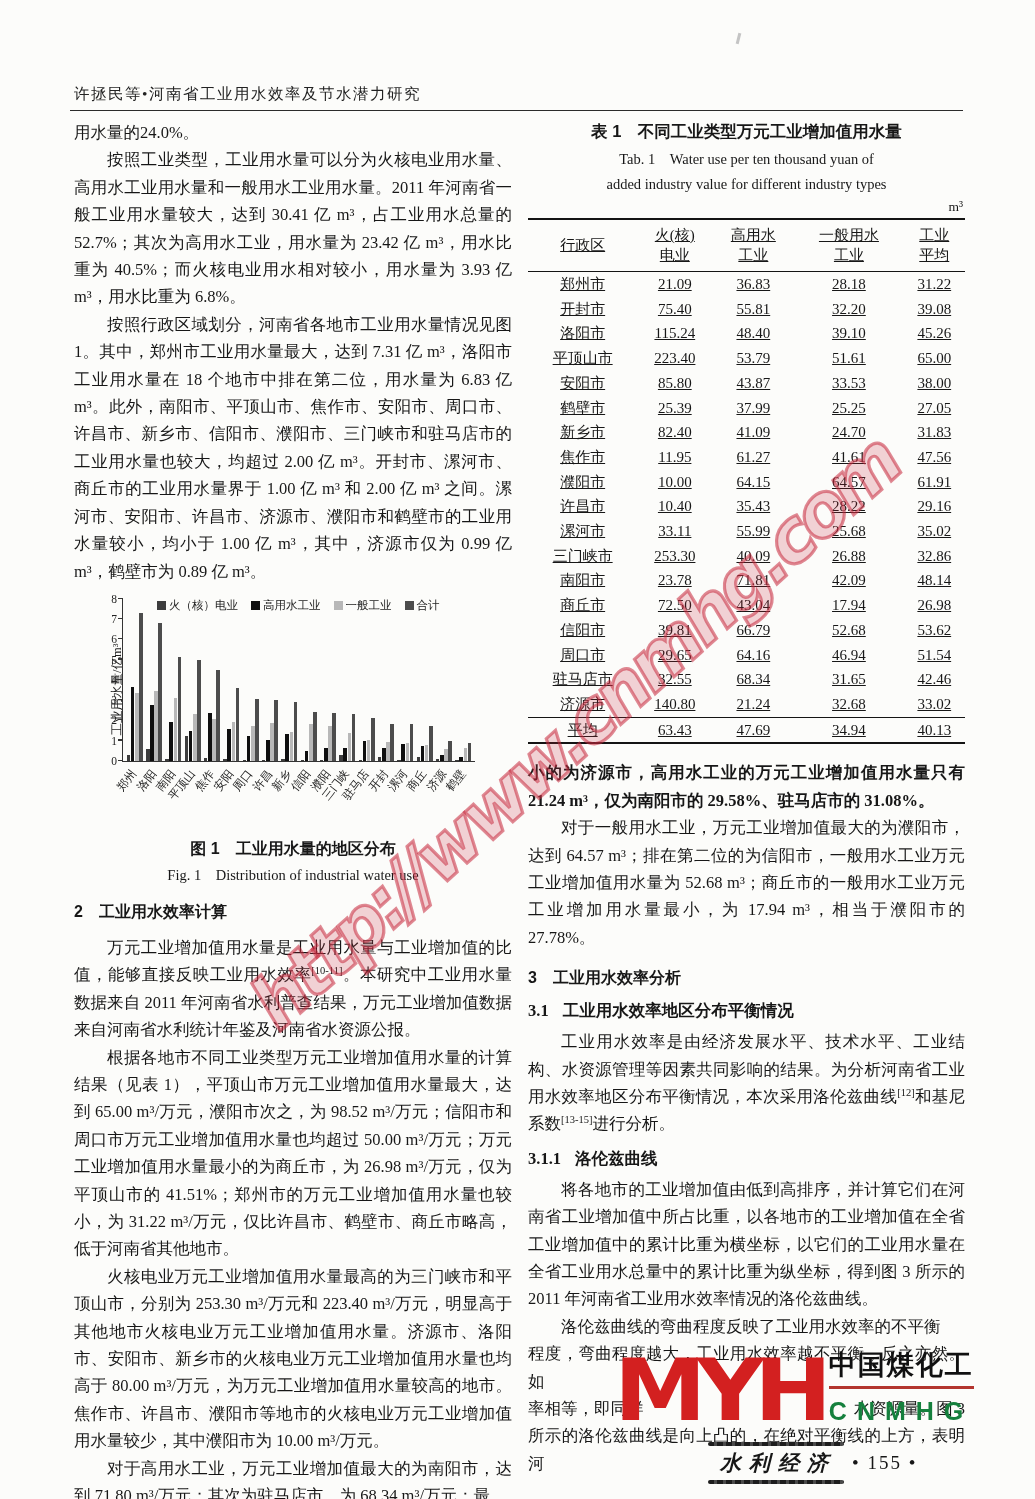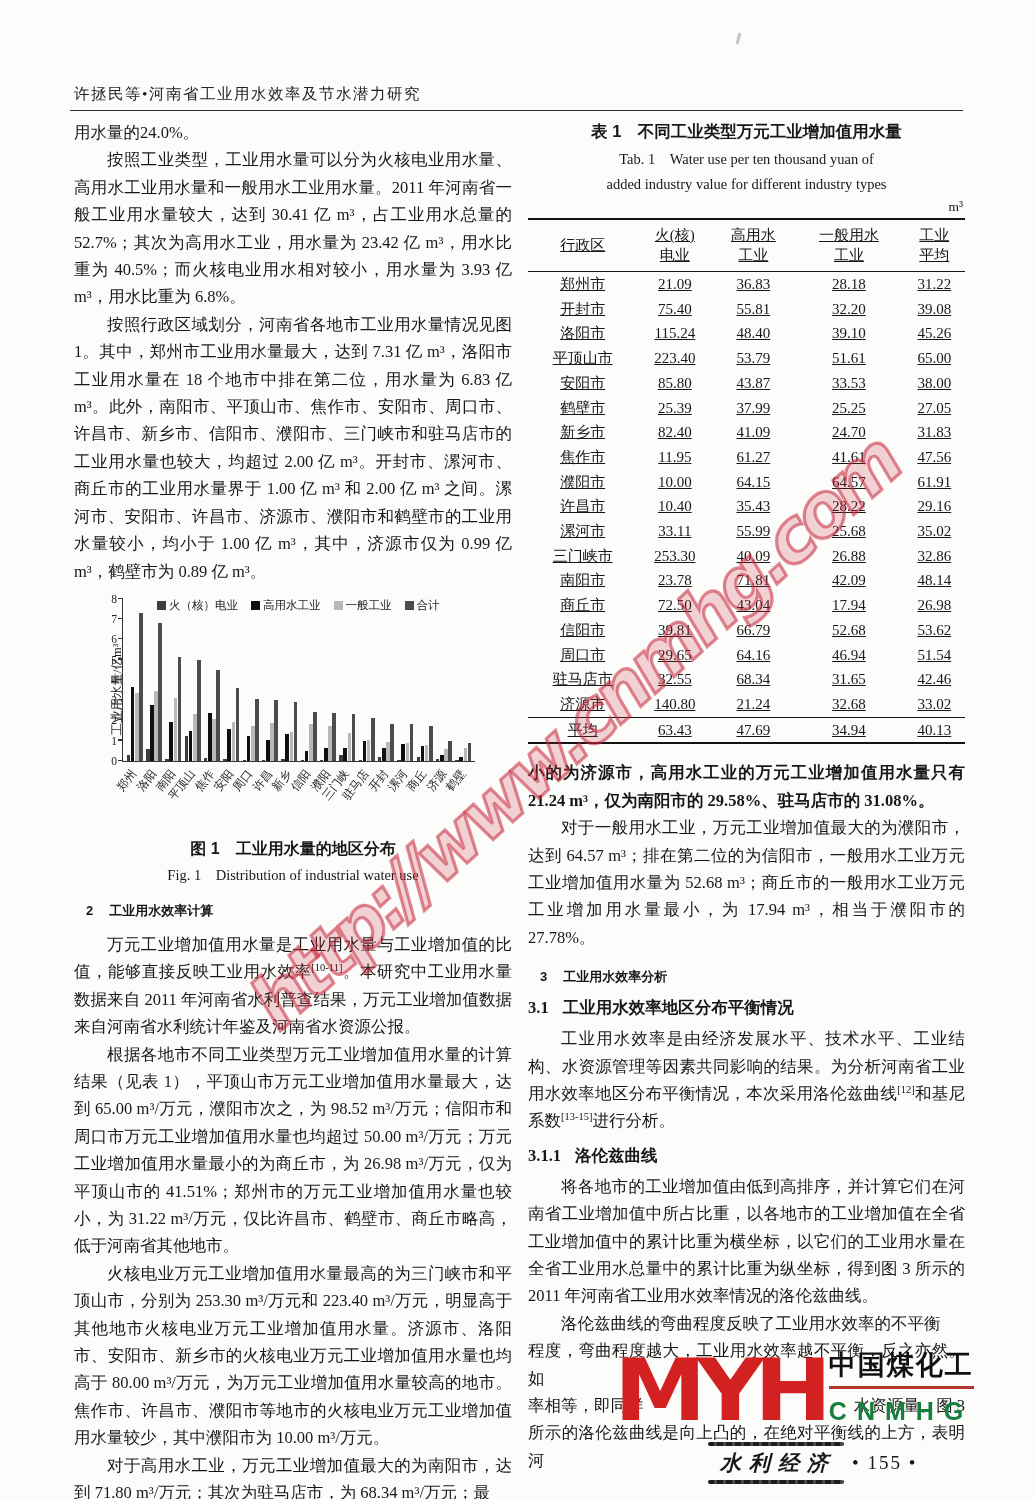--- a/index.html
+++ b/index.html
@@ -31,21 +31,21 @@
   .lg-item{display:flex;align-items:center;gap:3px;}
   .lg-sw{width:9px;height:9px;}
   .groups{position:absolute;left:0;bottom:0;width:100%;height:100%;display:flex;align-items:flex-end;padding:0 2px;box-sizing:border-box;}
   .bgroup{position:relative;flex:1;display:flex;align-items:flex-end;gap:0.6px;justify-content:center;height:100%;}
   .bar{width:3.6px;}
   .xlab{position:absolute;top:calc(100% + 3px);right:52%;transform:rotate(-52deg);transform-origin:100% 50%;
         font-size:11.5px;white-space:nowrap;color:#222;}
   .figcap-cn{text-align:center;font-family:"Liberation Sans",sans-serif;font-weight:700;font-size:16px;margin-top:30px;}
   .figcap-en{text-align:center;font-size:14.5px;margin-top:6px;font-family:Liberation Serif, serif;}
 
-  .sec-head{font-family:"Liberation Sans",sans-serif;font-weight:700;font-size:13px;margin:17px 0 11px 12px;}
+  .sec-head{font-family:"Liberation Sans",sans-serif;font-weight:700;font-size:16px;margin:17px 0 11px 0;}
   .sec-head .no{margin-right:16px;}
   .sub-head{font-family:"Liberation Sans",sans-serif;font-weight:700;font-size:16.5px;margin:10px 0 6px 0;}
   .sub-head .no{margin-right:14px;font-family:"Liberation Serif",serif;}
 
   
   .tbl-title-cn{text-align:center;font-family:"Liberation Sans",sans-serif;font-weight:700;font-size:16.5px;margin-top:2px;}
   .tbl-title-en{text-align:center;font-size:14.5px;margin-top:7px;}
   .unit{text-align:right;font-size:13.5px;margin:6px 2px 3px 0;}
   table{width:100%;border-collapse:collapse;border-top:2.2px solid #141414;border-bottom:2.2px solid #141414;text-decoration:underline;}
   thead th{font-weight:400;font-size:15px;border-bottom:1.8px solid #141414;padding:5px 0 6px 0;line-height:20px;vertical-align:middle;}

